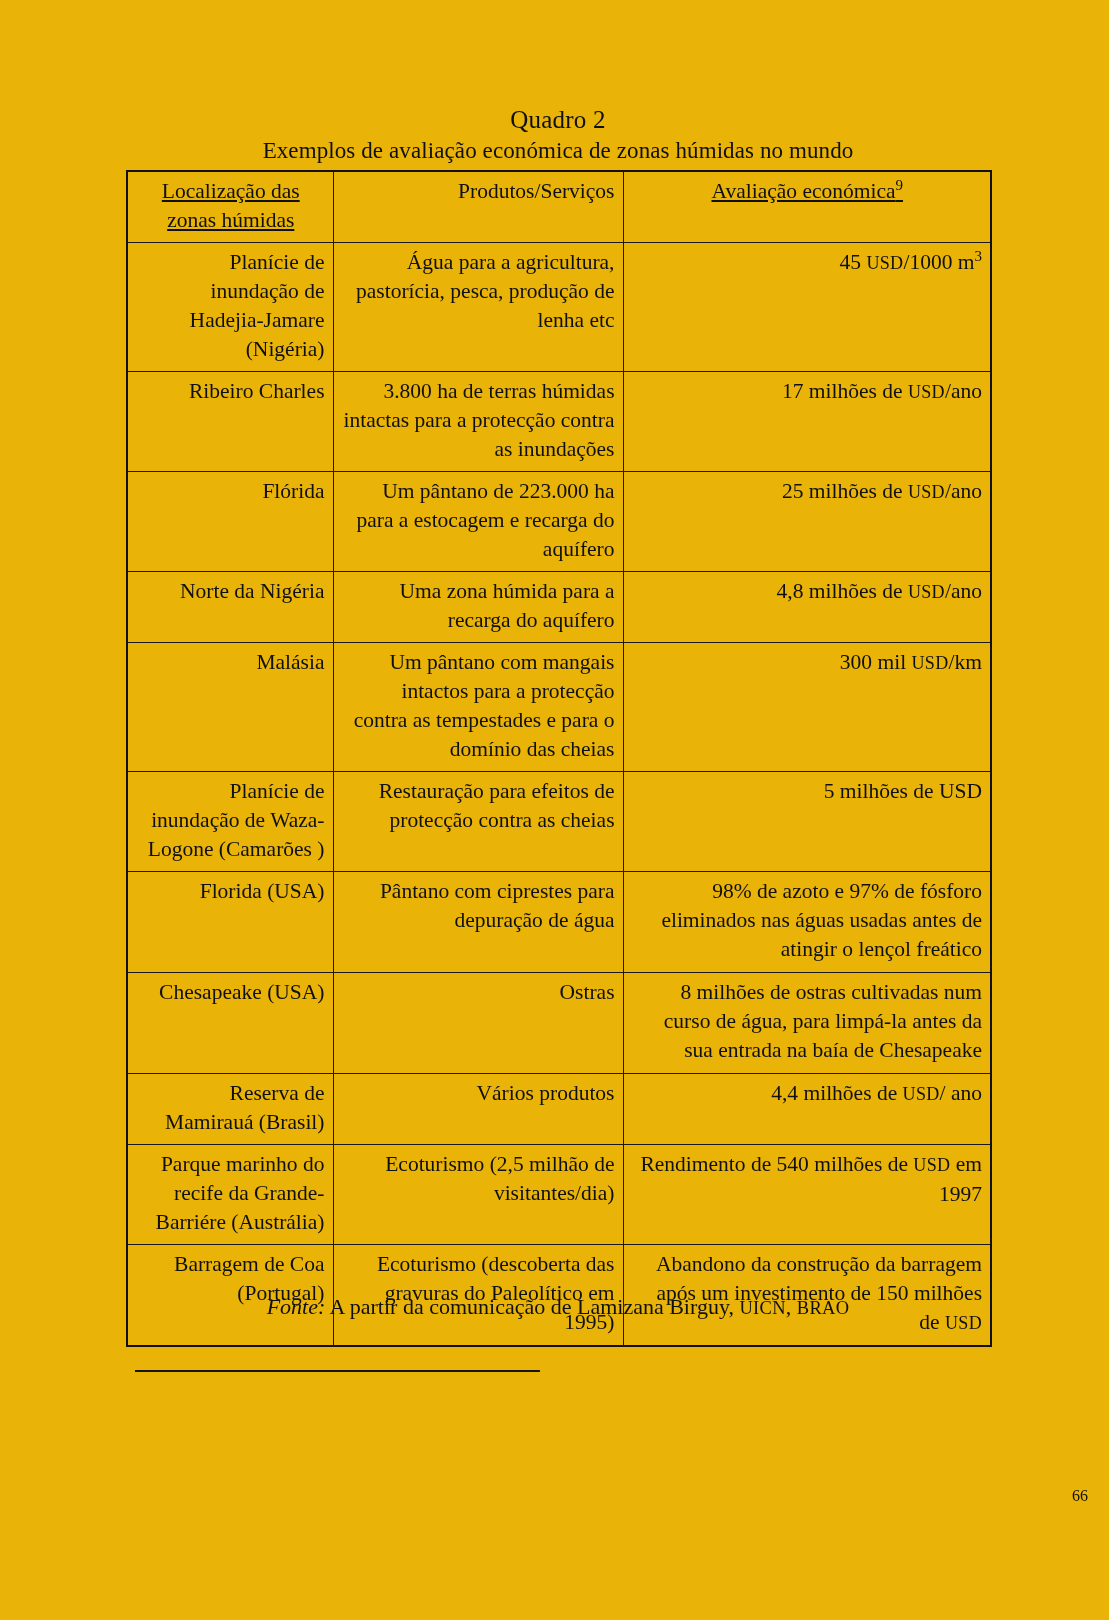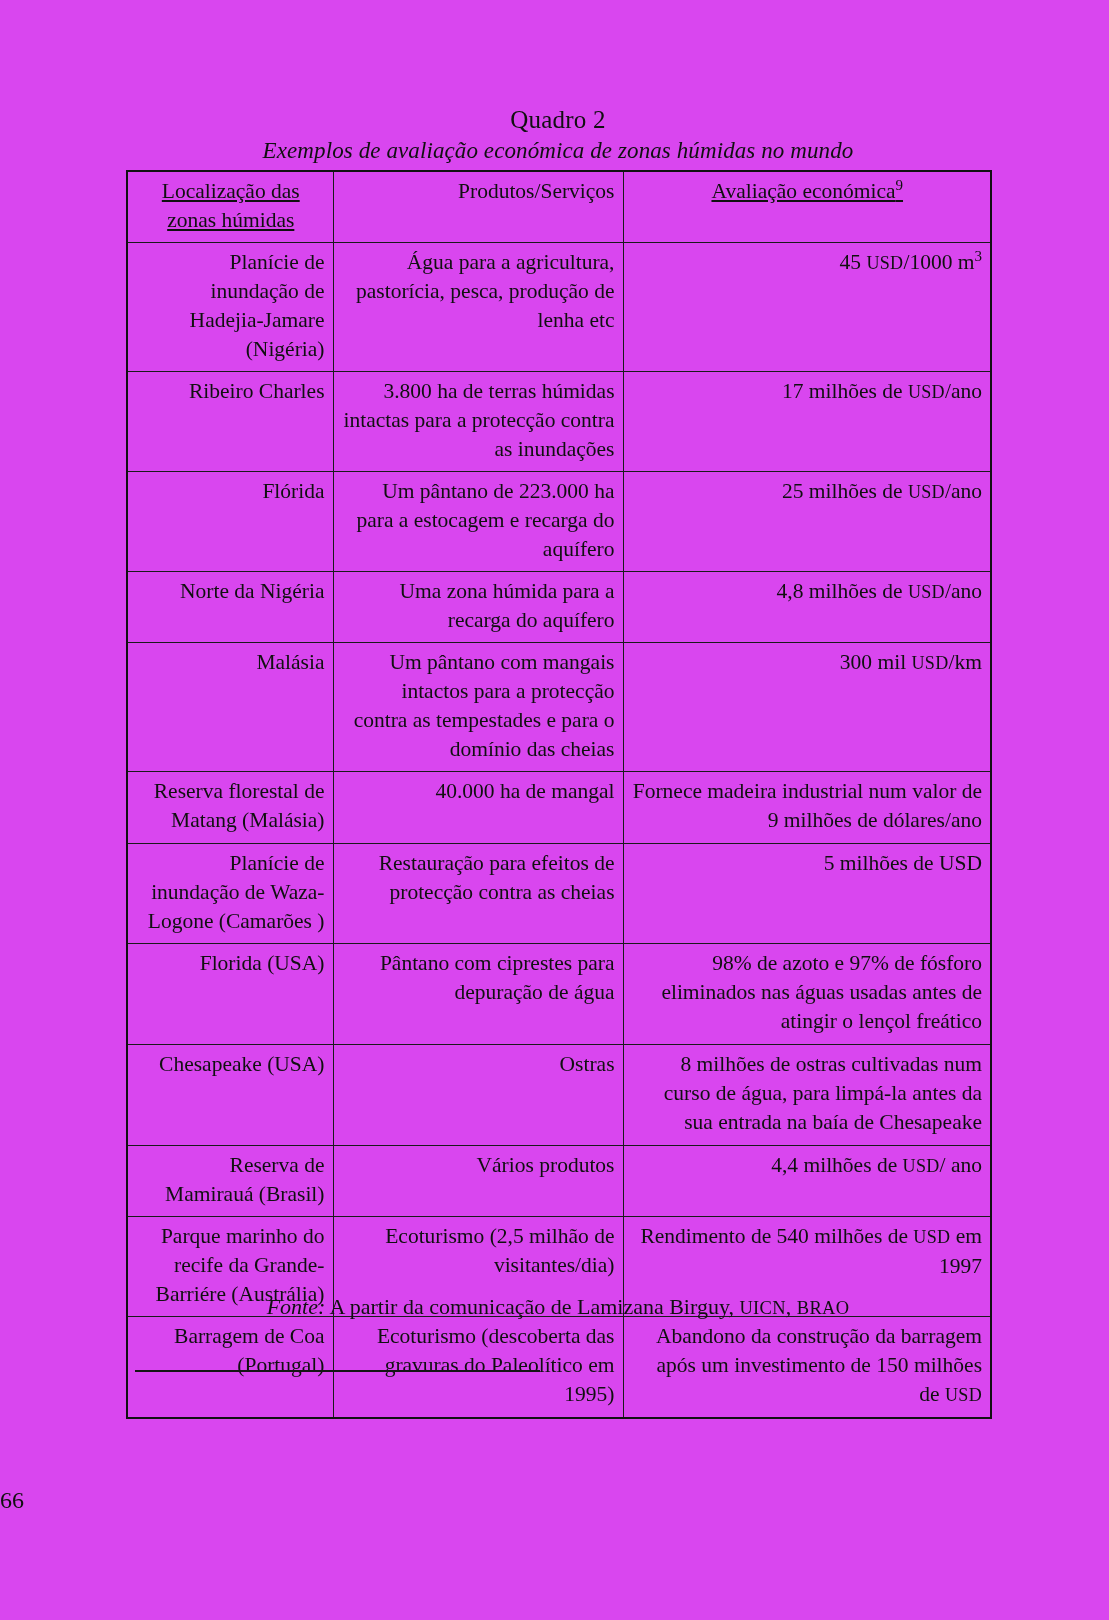--- a/index.html
+++ b/index.html
@@ -15,40 +15,39 @@
     font-family: "Liberation Serif", "DejaVu Serif", serif;
     color: #101010;
     overflow: hidden;
   }
 
   .page {
     position: absolute;
     left: 0; top: 0;
     width: 1109px;
     height: 1620px;
-    background: #d946ef;
+    background: #eab308;
   }
 
   
   .title-block {
     position: absolute;
     left: 126px;
     top: 104px;
     width: 864px;
     text-align: center;
   }
   .quadro-title {
     font-size: 25px;
     line-height: 32px;
     letter-spacing: 0.2px;
   }
   .quadro-subtitle {
     font-size: 23px;
     line-height: 30px;
-    font-style: italic;
     letter-spacing: 0.1px;
   }
 
   
   .tbl {
     position: absolute;
     left: 126px;
     top: 170px;
     width: 864px;
     border-collapse: collapse;
@@ -131,22 +130,22 @@
     margin-left: 38px;
     margin-right: 8px;
   }
 
   
   .pageno {
     position: absolute;
     left: 0;
     top: 1487px;
     width: 1088px;
-    text-align: left;
-    font-size: 24px;
+    text-align: right;
+    font-size: 16px;
   }
 </style>
 </head>
 <body>
 
 <div class="page">
 
   <div class="title-block">
     <div class="quadro-title">Quadro 2</div>
     <div class="quadro-subtitle">Exemplos de avaliação económica de zonas húmidas no mundo</div>
@@ -185,25 +184,20 @@
           <td class="cell-location">Norte da Nigéria</td>
           <td class="cell-products">Uma zona húmida para a recarga do aquífero</td>
           <td class="cell-valuation"><span>4,8 milhões de </span><span class="sc">USD</span><span>/ano</span><sup class="cube"></sup></td>
         </tr>
         <tr>
           <td class="cell-location">Malásia</td>
           <td class="cell-products">Um pântano com mangais intactos para a protecção contra as tempestades e para o domínio das cheias</td>
           <td class="cell-valuation"><span>300 mil </span><span class="sc">USD</span><span>/km</span><sup class="cube"></sup></td>
         </tr>
         <tr>
-          <td class="cell-location">Reserva florestal de Matang (Malásia)</td>
-          <td class="cell-products">40.000 ha de mangal</td>
-          <td class="cell-valuation"><span>Fornece madeira industrial num valor de 9 milhões de dólares/ano</span><span class="sc"></span><span></span><sup class="cube"></sup></td>
-        </tr>
-        <tr>
           <td class="cell-location">Planície de inundação de Waza-Logone (Camarões )</td>
           <td class="cell-products">Restauração para efeitos de protecção contra as cheias</td>
           <td class="cell-valuation"><span>5 milhões de USD</span><span class="sc"></span><span></span><sup class="cube"></sup></td>
         </tr>
         <tr>
           <td class="cell-location">Florida (USA)</td>
           <td class="cell-products">Pântano com ciprestes para depuração de água</td>
           <td class="cell-valuation"><span>98% de azoto e 97% de fósforo eliminados nas águas usadas antes de atingir o lençol freático</span><span class="sc"></span><span></span><sup class="cube"></sup></td>
         </tr>
         <tr>

